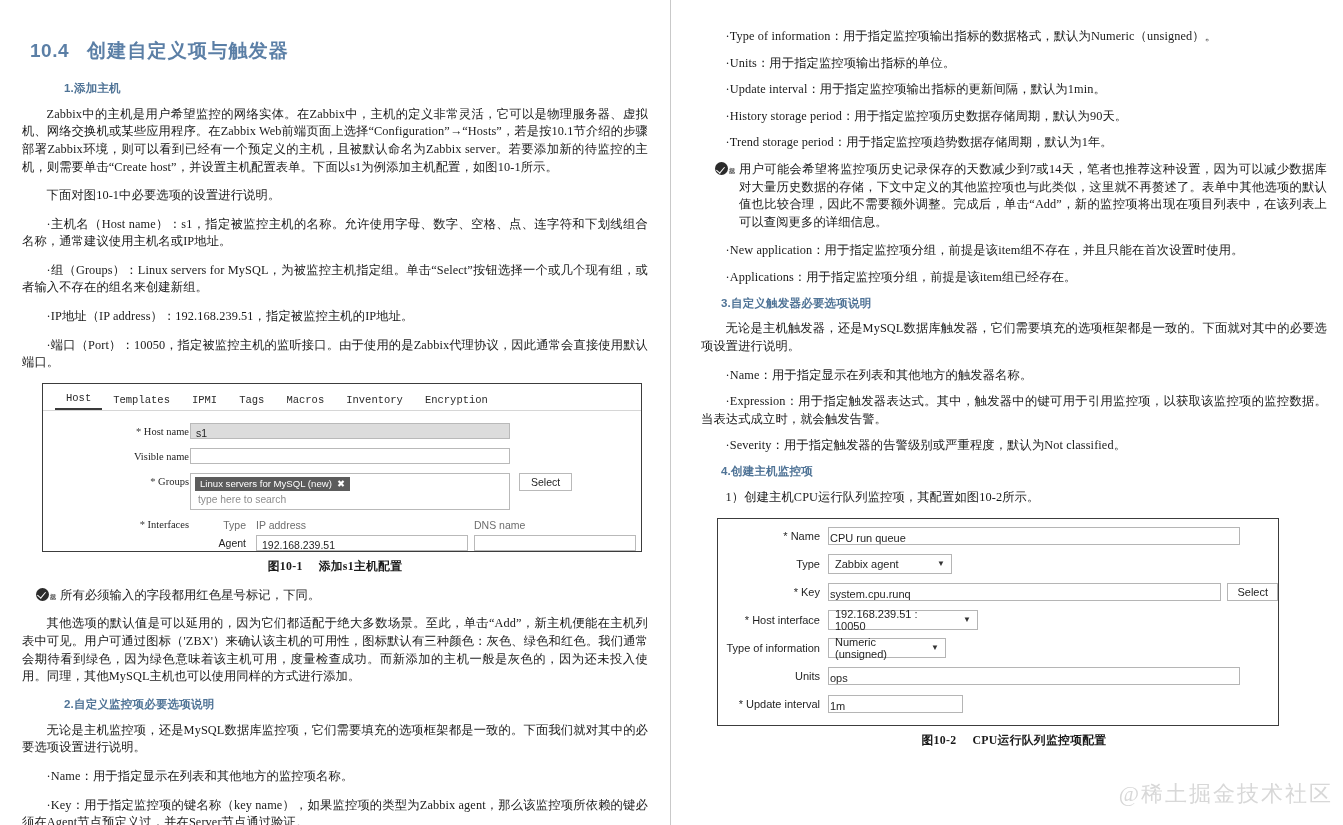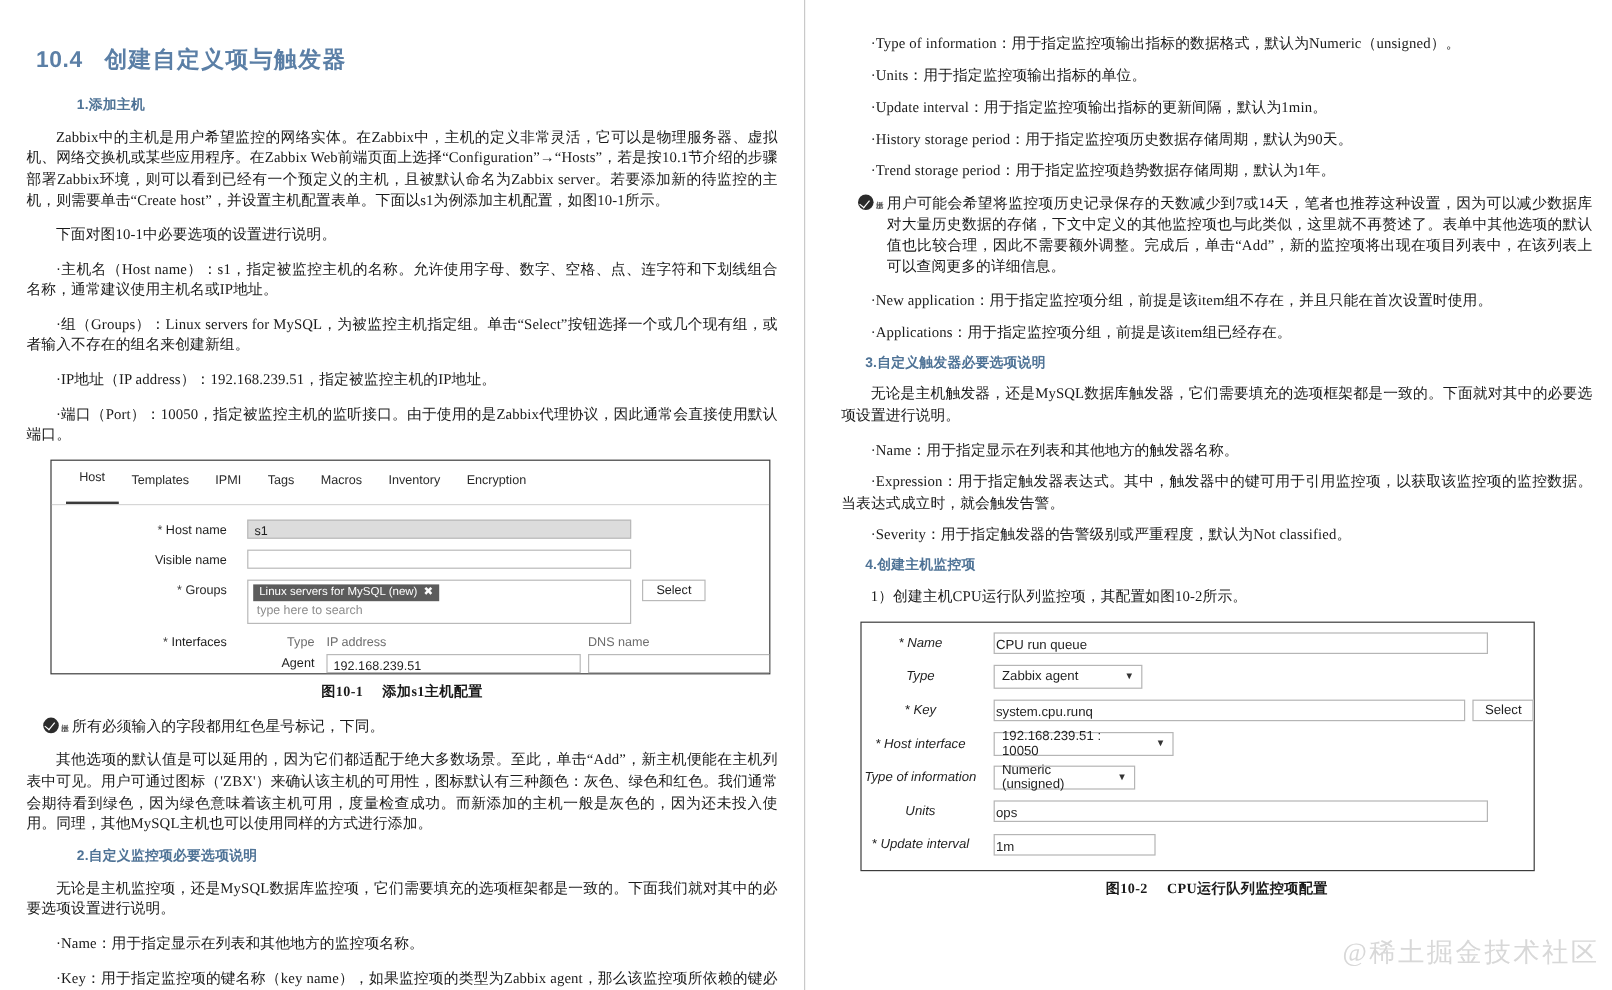--- a/index.html
+++ b/index.html
@@ -144,43 +144,45 @@
   .zb-tabs {
     display: flex;
     align-items: flex-end;
     border-bottom: 1px solid #d6d6d6;
     padding: 5px 12px 0 12px;
     font-family: "Liberation Sans", "DejaVu Sans", sans-serif;
     font-size: 10.5px;
     color: #2a2a2a;
   }
   .zb-tab {
-    padding: 3px 11px 14px 11px;
-    white-space: nowrap;
+    padding: 3px 11px 4px 11px;
+    white-space: nowrap;
+    font-family: Liberation Mono, monospace;
   }
   .zb-tab.active {
     border-bottom: 2.5px solid #3a3a3a;
     font-weight: normal;
   }
   .zb-body { padding: 12px 10px 0 10px; }
   .zb-row {
     display: flex;
     align-items: flex-start;
     margin-bottom: 9px;
     font-family: "Liberation Sans", "DejaVu Sans", sans-serif;
     font-size: 10.5px;
     color: #1f1f1f;
   }
   .zb-label {
     width: 136px;
     text-align: right;
-    padding-right: 17px;
+    padding-right: 1px;
     padding-top: 3px;
     white-space: nowrap;
     flex: 0 0 auto;
+    font-family: Liberation Serif, serif;
   }
   .zb-label .req { color: #3a3a3a; }
   .zb-input {
     border: 1px solid #b9b9b9;
     height: 16px;
     line-height: 16px;
     padding: 1px 5px;
     box-sizing: border-box;
     background: #fff;
     font-size: 10.5px;
@@ -257,26 +259,25 @@
     align-items: center;
     height: 28px;
     font-family: "Liberation Sans", "DejaVu Sans", sans-serif;
     font-size: 11px;
     color: #1f1f1f;
     padding-left: 0px;
   }
   .it-row:first-child { margin-top: 3px; }
   .it-label {
     width: 106px;
-    text-align: center;
+    text-align: right;
     padding-right: 8px;
     white-space: nowrap;
     flex: 0 0 auto;
     margin-left: -4px;
-    font-style: italic;
   }
   .it-input {
     border: 1px solid #b5b5b5;
     height: 18px;
     line-height: 18px;
     padding: 1px 1px;
     box-sizing: border-box;
     background: #fff;
     font-size: 11px;
     color: #1f1f1f;

